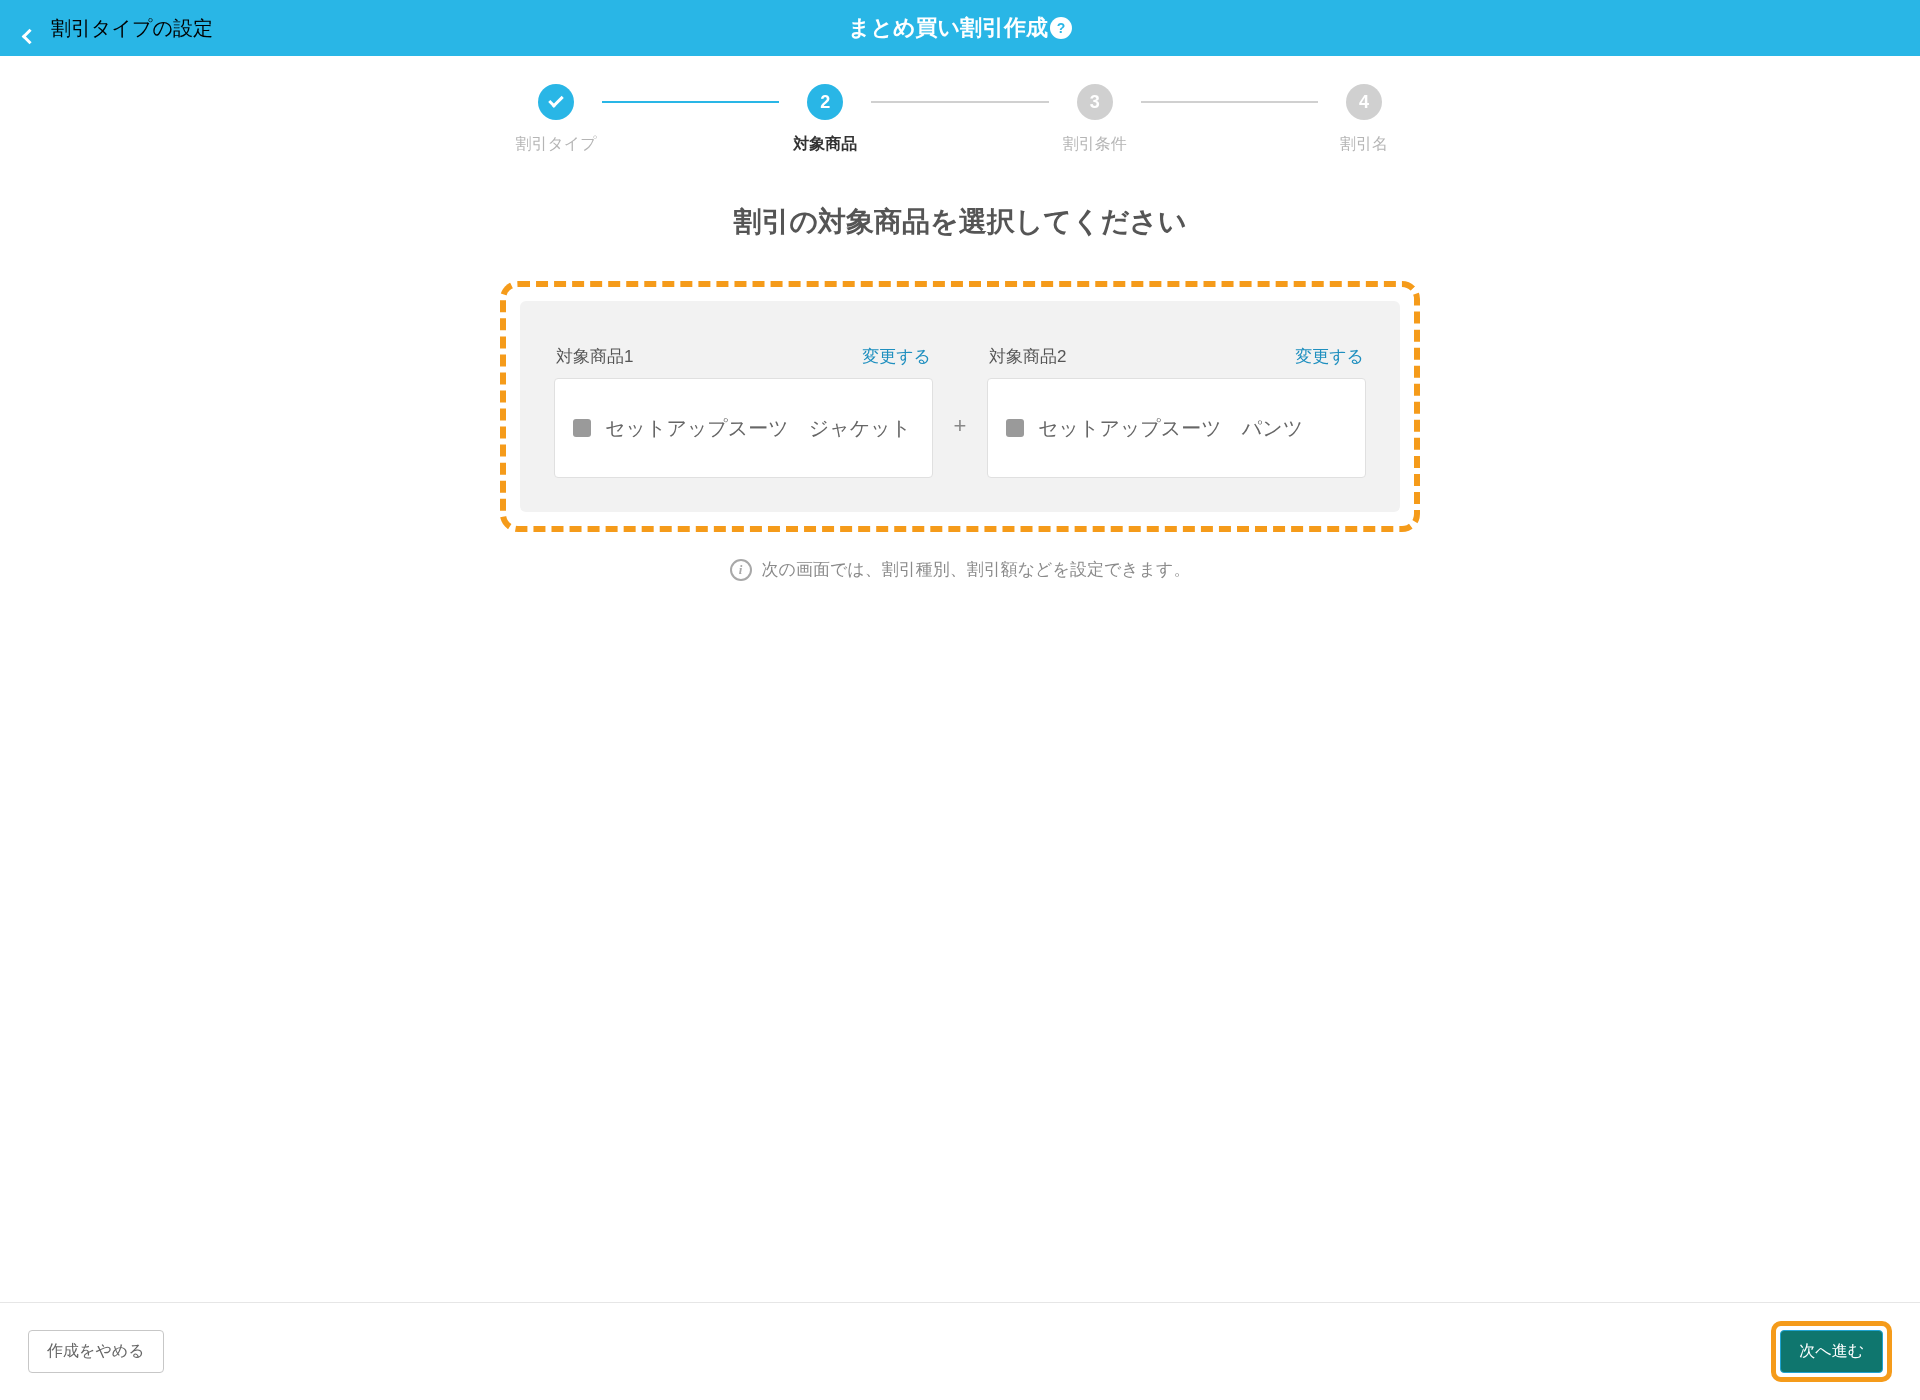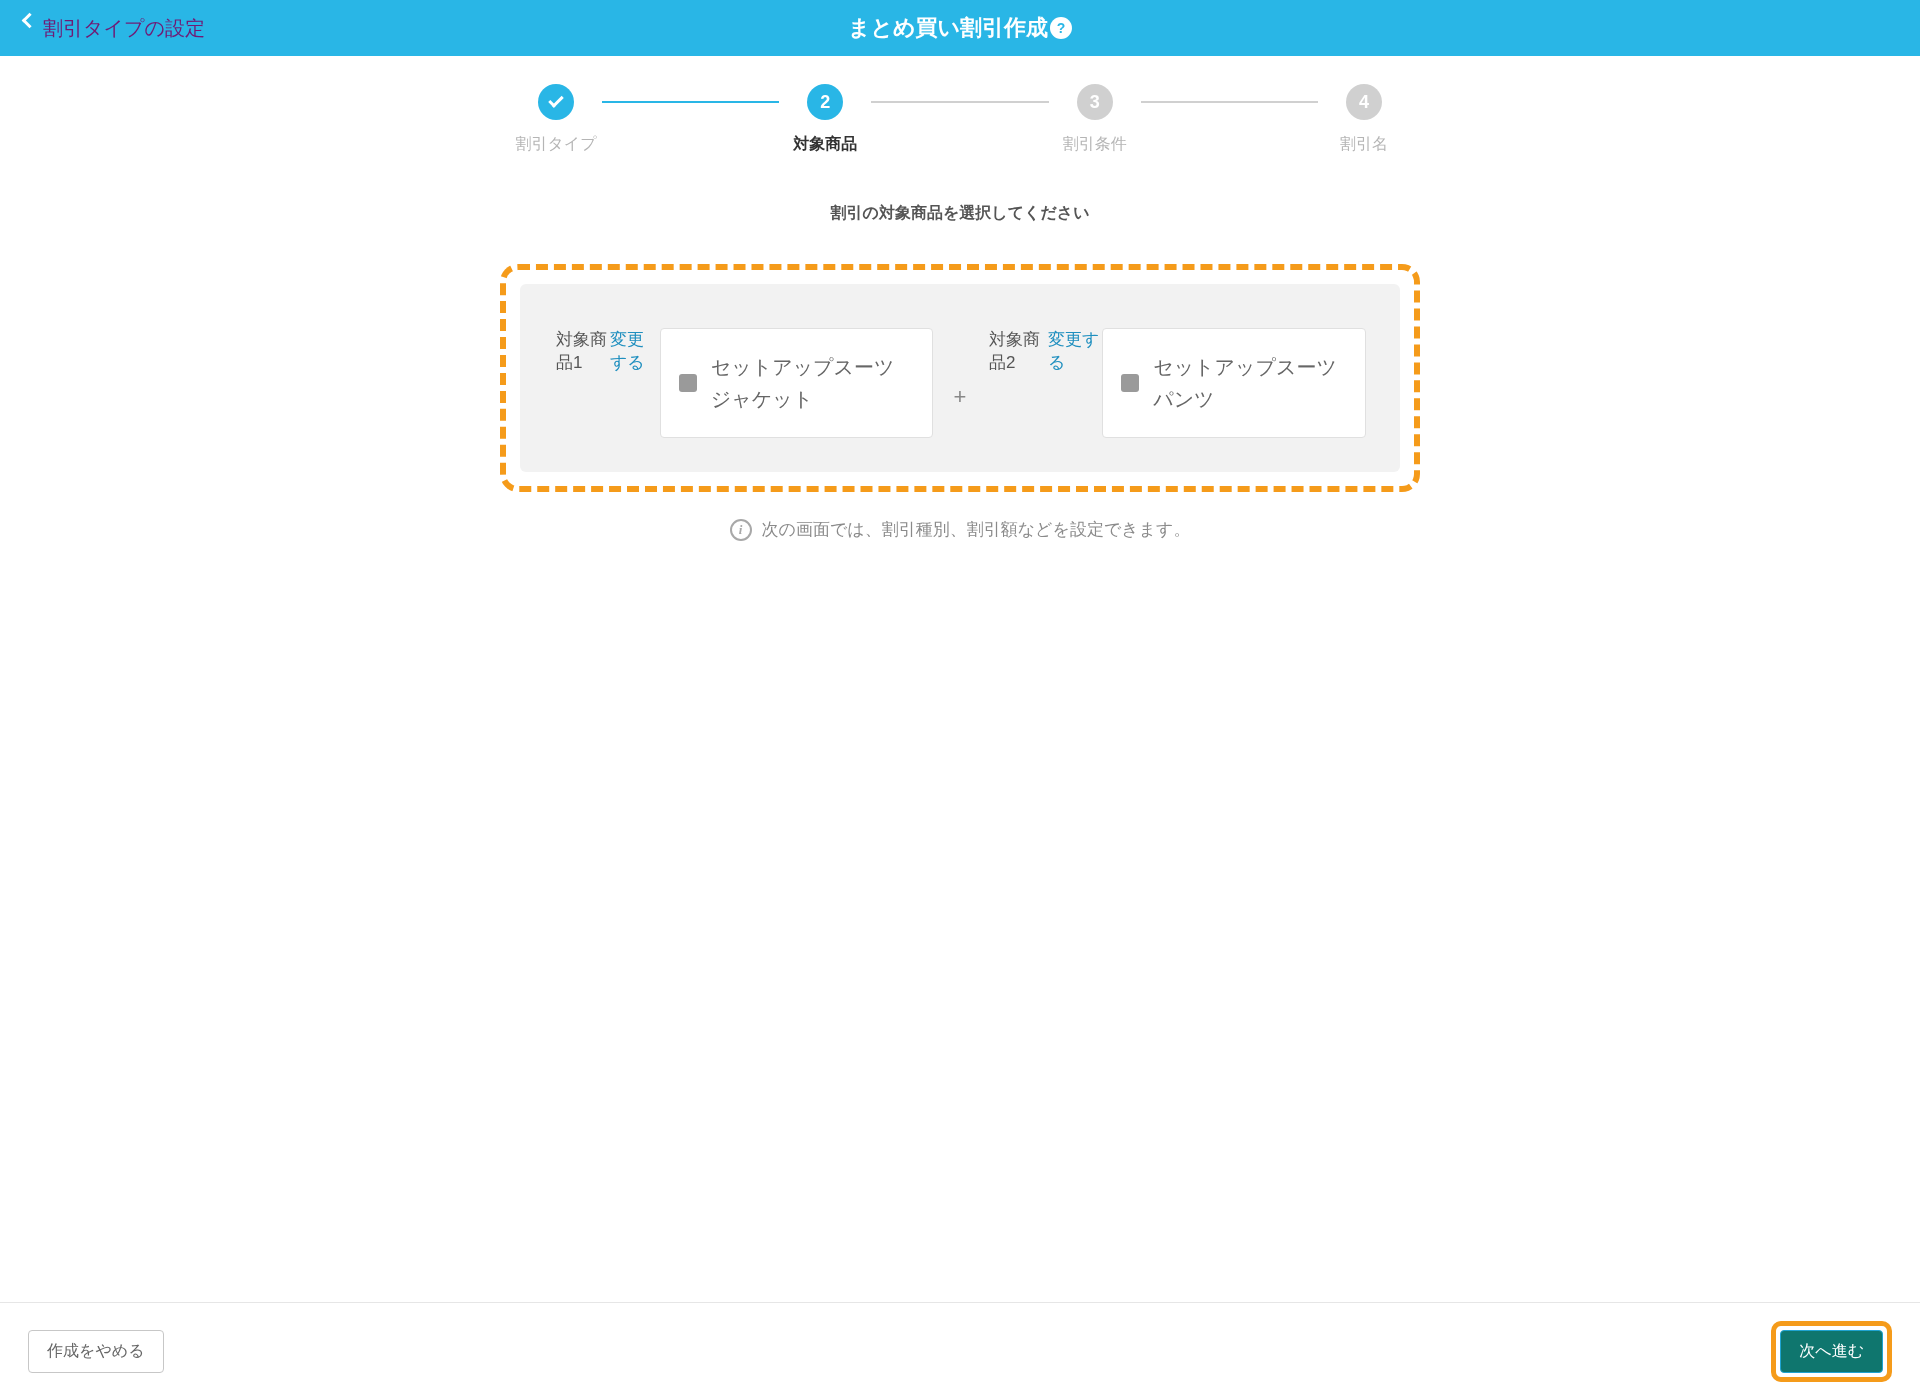--- a/index.html
+++ b/index.html
@@ -18,23 +18,23 @@
     background: #29b6e6;
     color: #fff;
     height: 56px;
     display: flex;
     align-items: center;
     position: relative;
     padding: 0 24px;
   }
   .back-link {
     display: flex;
-    align-items: flex-start;
-    gap: 8px;
-    color: #701a75;
+    align-items: flex-end;
+    gap: 16px;
+    color: #000000;
     font-size: 20px;
     cursor: pointer;
   }
   .back-link .chev {
     display: inline-block;
     width: 11px; height: 11px;
     border-left: 3px solid #fff;
     border-bottom: 3px solid #fff;
     transform: rotate(45deg);
   }
@@ -116,21 +116,21 @@
     display: inline-block;
     width: 14px; height: 8px;
     border-left: 3px solid #fff;
     border-bottom: 3px solid #fff;
     transform: rotate(-45deg);
     margin-top: -4px;
   }
 
   
   .page-heading {
-    font-size: 16px;
+    font-size: 28px;
     font-weight: 600;
     color: #555;
     margin-bottom: 40px;
     text-align: center;
   }
 
   
   .highlight-frame {
     border: 6px dashed #f59b1a;
     border-radius: 18px;
@@ -143,21 +143,21 @@
     border-radius: 6px;
     padding: 44px 34px 34px;
   }
 
   
   .cards-row {
     display: flex;
     align-items: stretch;
     gap: 18px;
   }
-  .card-col { flex: 1; display: flex; flex-direction: row; }
+  .card-col { flex: 1; display: flex; flex-direction: column; }
   .card-head {
     display: flex;
     justify-content: space-between;
     align-items: baseline;
     margin-bottom: 10px;
     padding: 0 2px;
   }
   .card-head .label { font-size: 17px; color: #555; }
   .card-head .change { font-size: 17px; color: #1f8fbf; cursor: pointer; }
   .card {

